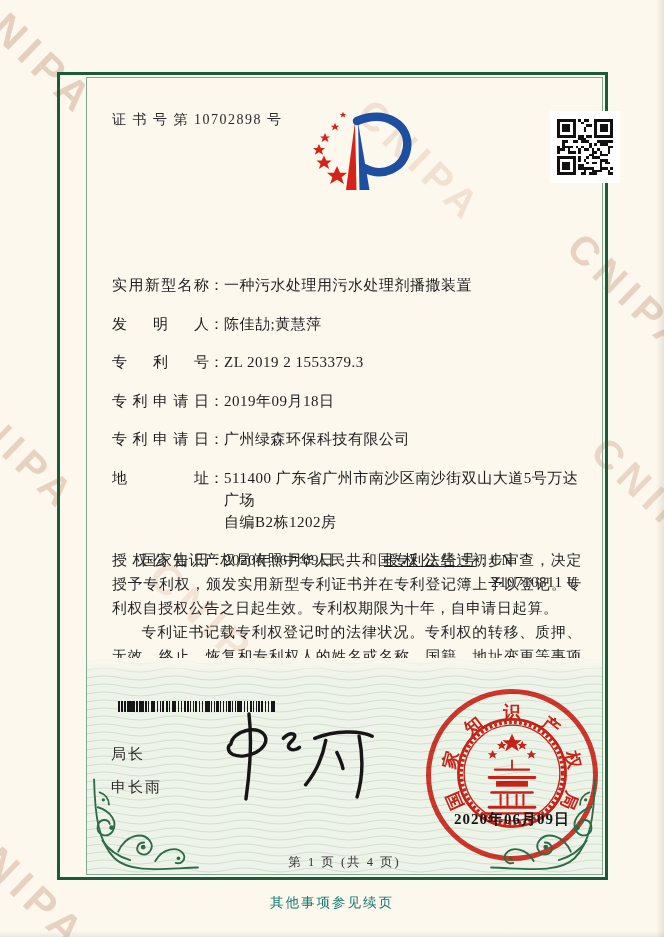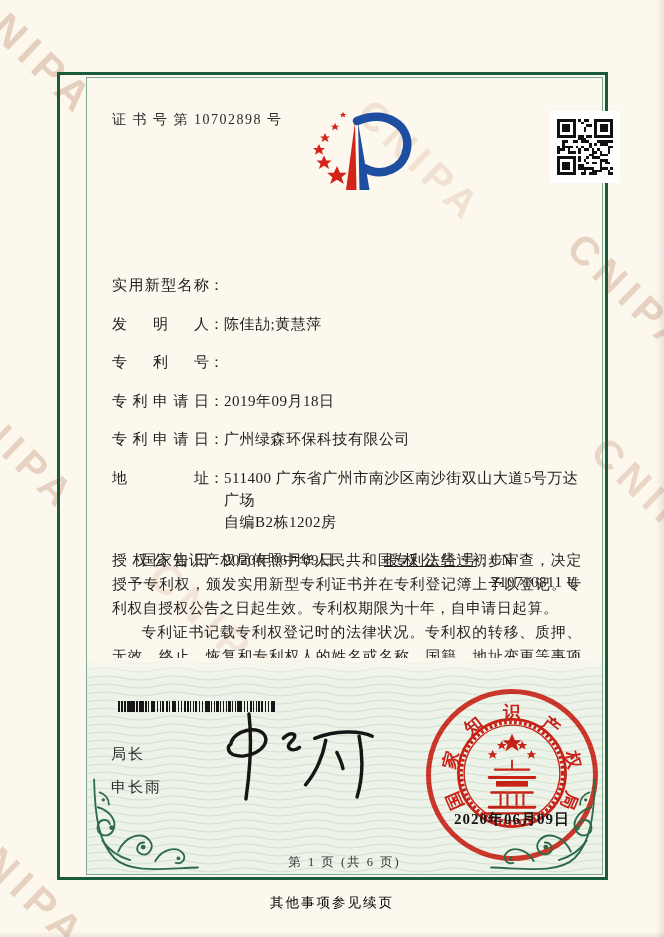--- a/index.html
+++ b/index.html
@@ -71,21 +71,21 @@
                font-size:15px; font-weight:700; letter-spacing:1px; color:#151515; }
 
   .page-info { position:absolute; left:0; right:0; top:196px; text-align:center;
                font-size:12.5px; letter-spacing:2px; color:#333; }
 
   .flourish { position:absolute; bottom:0; width:118px; height:102px; }
   .flourish.fl-left { left:0; }
   .flourish.fl-right { right:0; transform:scaleX(-1); }
 
   .continuation { position:absolute; top:894px; left:0; width:100%; text-align:center;
-                  font-size:13.5px; letter-spacing:2px; color:#000000; }
+                  font-size:13.5px; letter-spacing:2px; color:#0f766e; }
 
   .edge-right { position:absolute; top:0; right:0; width:8px; height:100%;
                 background:linear-gradient(90deg,rgba(125,115,95,0) 0%,rgba(125,115,95,0.16) 100%); }
   .edge-bottom { position:absolute; left:0; bottom:0; width:100%; height:6px;
                  background:linear-gradient(180deg,rgba(125,115,95,0) 0%,rgba(125,115,95,0.12) 100%); }
 </style>
 </head>
 <body>
 
 <div class="page">
@@ -242,29 +242,31 @@
           <use href="#st1" transform="translate(11,57) scale(7.5)"></use>
           <use href="#st1" transform="translate(24,70) scale(10)"></use>
         </g>
       </svg>
 
 
       <div class="fields">
         <div class="frow">
           <span class="flabel">实用新型名称</span>
             <span class="fcolon">：</span>
+          <span class="fvalue">一种污水处理用污水处理剂播撒装置</span>
         </div>
         <div class="frow">
           <span class="flabel">发明人</span>
             <span class="fcolon">：</span>
           <span class="fvalue">陈佳劼;黄慧萍</span>
         </div>
         <div class="frow">
           <span class="flabel">专利号</span>
             <span class="fcolon">：</span>
+          <span class="fvalue">ZL 2019 2 1553379.3</span>
         </div>
         <div class="frow">
           <span class="flabel">专利申请日</span>
             <span class="fcolon">：</span>
           <span class="fvalue">2019年09月18日</span>
         </div>
         <div class="frow">
           <span class="flabel">专利申请日</span>
             <span class="fcolon">：</span>
           <span class="fvalue">广州绿森环保科技有限公司</span>
@@ -356,21 +358,21 @@
           <span class="seal-char" style="--a:-114deg">国</span>
           <span class="seal-char" style="--a:-76deg">家</span>
           <span class="seal-char" style="--a:-38deg">知</span>
           <span class="seal-char" style="--a:0deg">识</span>
           <span class="seal-char" style="--a:38deg">产</span>
           <span class="seal-char" style="--a:76deg">权</span>
           <span class="seal-char" style="--a:114deg">局</span>
         </div>
         <div class="seal-date">2020年06月09日</div>
 
-        <div class="page-info">第 1 页 (共 6 页)</div>
+        <div class="page-info">第 1 页 (共 4 页)</div>
 
         <svg class="flourish fl-left" viewBox="0 0 120 110">
           <g fill="none" stroke="#2e6b47" stroke-width="2" stroke-linecap="round">
             <path d="M4,8 C5,48 9,76 26,93 C44,110 80,104 116,103"></path>
             <path d="M8,38 C22,42 30,54 24,64 C18,72 6,68 8,58 C10,50 19,50 21,56"></path>
             <path d="M30,86 C38,68 56,64 64,74 C70,82 62,92 54,88 C48,85 50,76 58,76"></path>
             <path d="M70,96 C78,82 94,80 100,88 C104,94 98,100 92,98"></path>
             <path d="M13,74 C19,83 29,91 43,95"></path>
             <path d="M10,22 C16,24 20,29 20,35"></path>
           </g>

